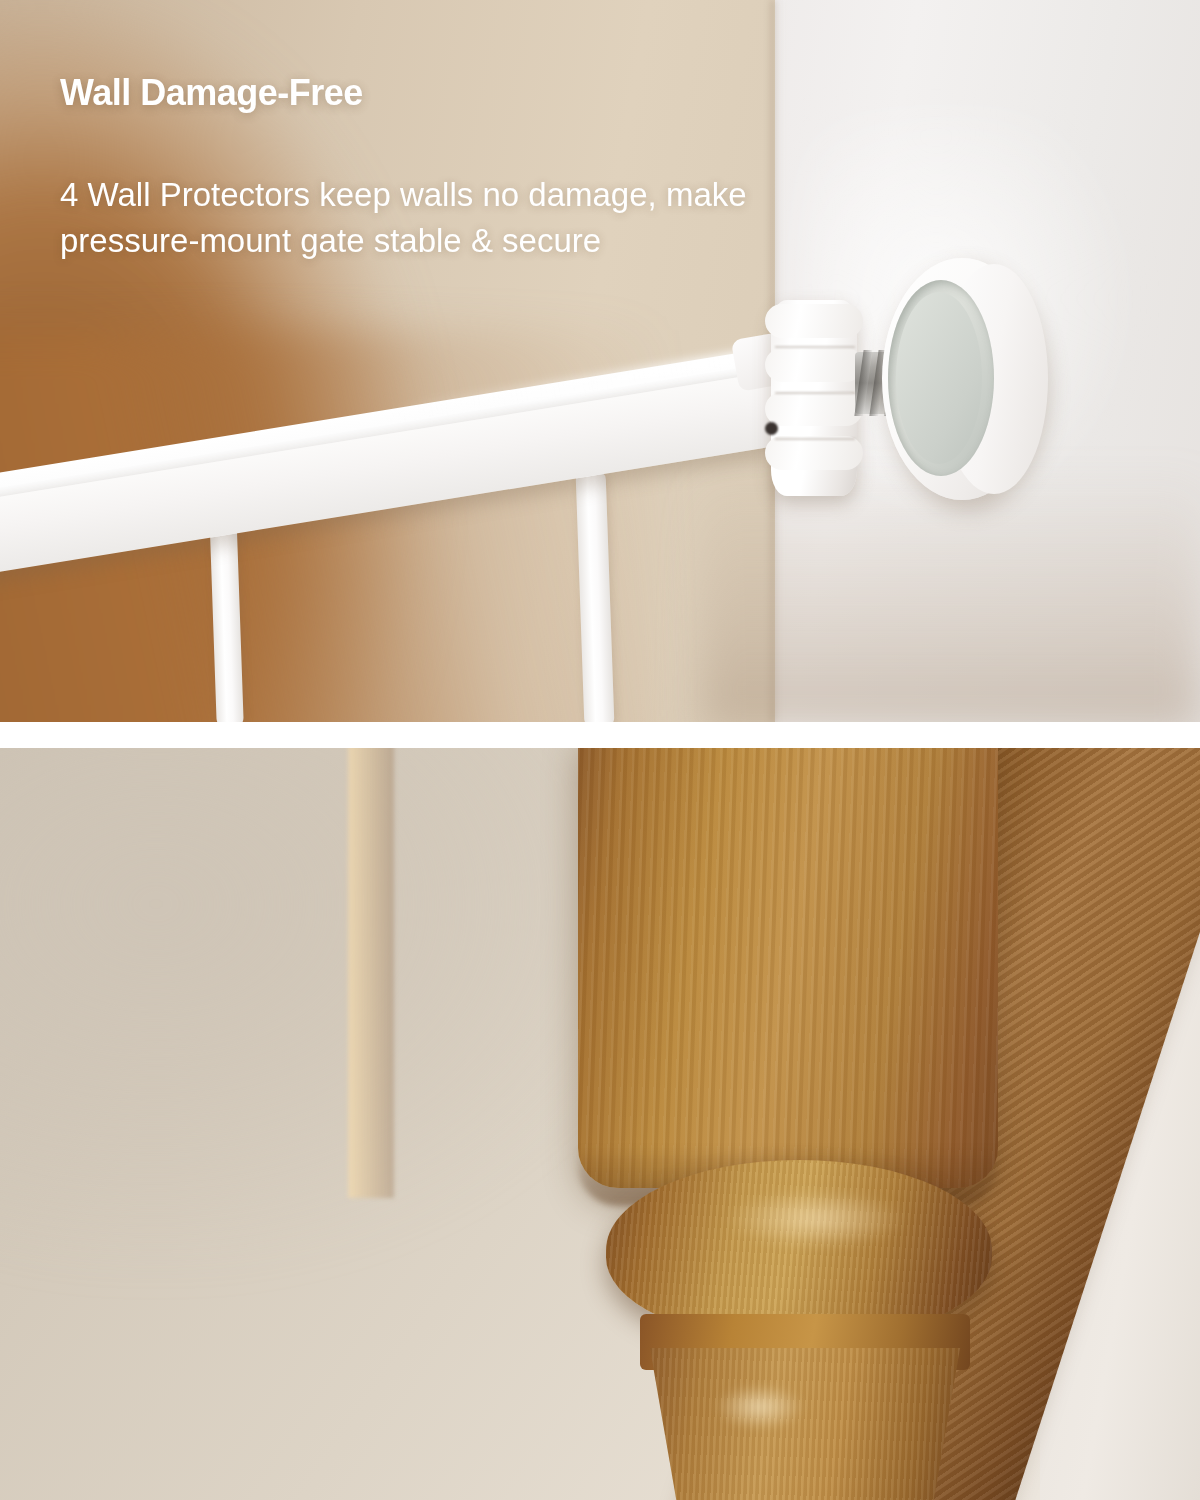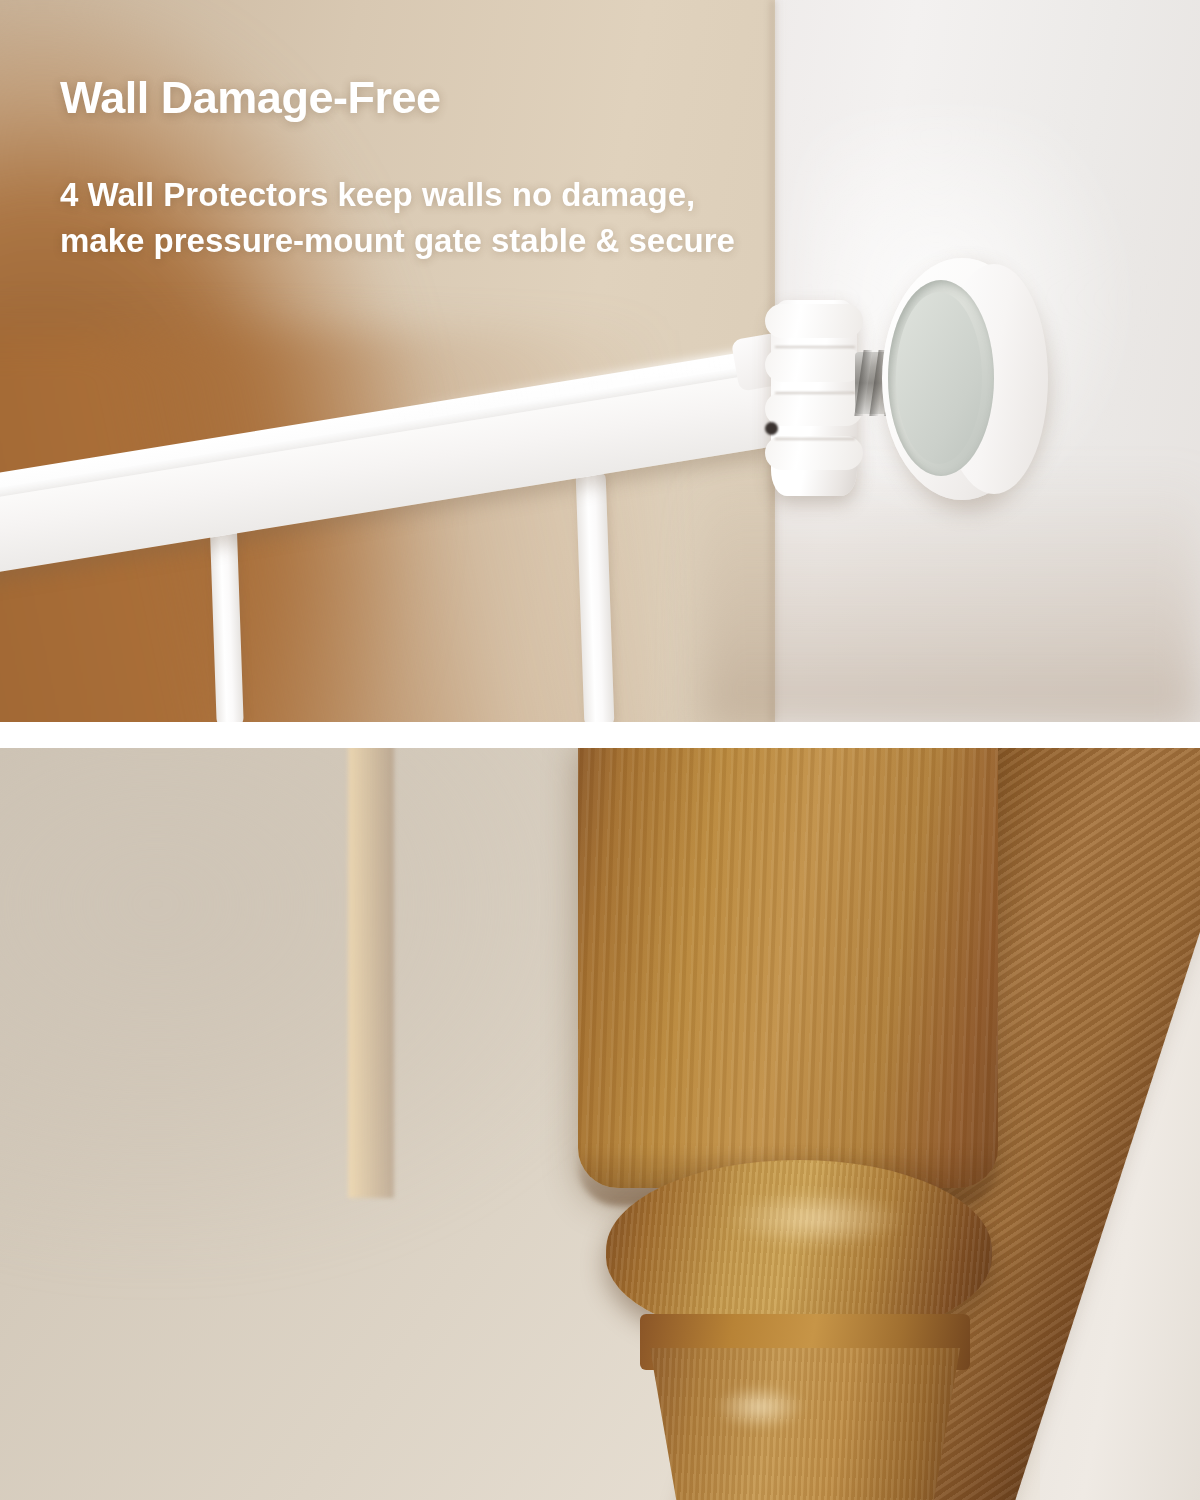--- a/index.html
+++ b/index.html
@@ -161,26 +161,26 @@
   .handrail{position:absolute;left:980px;top:-110px;width:300px;height:1000px;
       transform:rotate(18deg);transform-origin:0% 0%;
       background:linear-gradient(100deg,#6d4320 0%,#8d5c28 16%,#a87640 40%,#9d6c37 64%,#7a4c23 86%,#5d3819 100%);
       box-shadow:-10px 0 26px rgba(70,44,20,0.35);}
   .handrail-grain{position:absolute;inset:0;
       background:repeating-linear-gradient(128deg,
         rgba(255,255,255,0.08) 0px,rgba(255,255,255,0.08) 3px,
         rgba(86,52,22,0.20) 4px,rgba(86,52,22,0.20) 8px);opacity:0.8;}
 
   
-  .txt{position:absolute;color:#ffffff;font-weight:bold;}
+  .txt{position:absolute;color:#ffffff;}
   .title{font-weight:bold;line-height:1.06;letter-spacing:-0.5px;
       text-shadow:0 2px 10px rgba(90,60,30,0.30);}
   .body{line-height:1.38;text-shadow:0 1px 8px rgba(90,60,30,0.28);}
 
-  #top-title{left:60px;top:74px;font-size:45px;}
+  #top-title{left:60px;top:74px;font-size:36px;}
   #top-body{left:60px;top:172px;width:720px;font-size:33px;}
 </style>
 </head>
 <body>
 
 <div class="sheet">
 
   <div class="panel" id="panel-top">
     <div class="t-bg"></div>
     <div class="t-wall-tan"></div>

